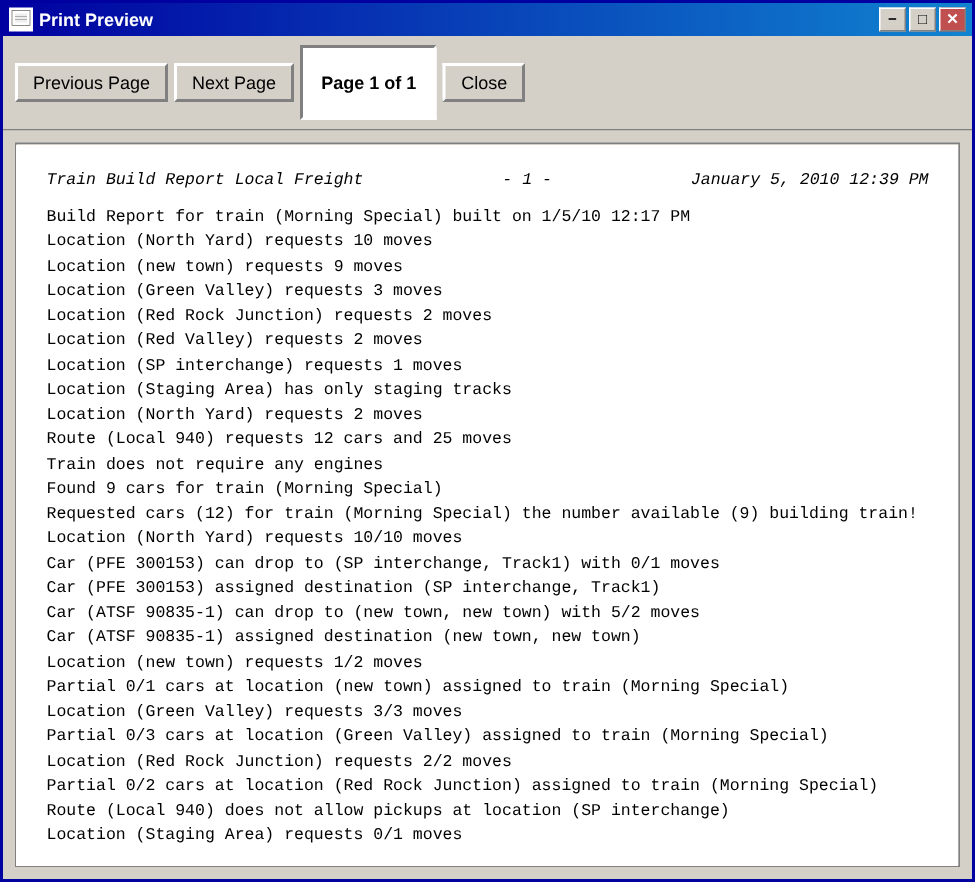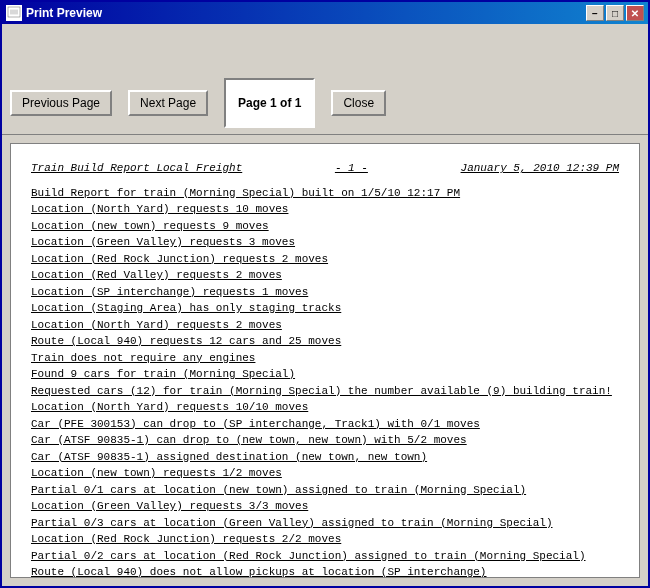--- a/index.html
+++ b/index.html
@@ -71,24 +71,23 @@
       color: #000;
       font-weight: bold;
     }
 
     
     .toolbar {
       background: #d4d0c8;
       padding: 6px 8px;
       display: flex;
       align-items: center;
-      gap: 16px;
+      gap: 4px;
       border-bottom: 1px solid #808080;
       flex-shrink: 0;
-      margin-top: 48px;
     }
 
     .toolbar-btn {
       padding: 4px 10px;
       background: #d4d0c8;
       border: 2px solid;
       border-color: #ffffff #808080 #808080 #ffffff;
       font-size: 12px;
       cursor: pointer;
       font-family: Arial, sans-serif;
@@ -115,21 +114,20 @@
 
     .page-content {
       flex: 1;
       background: #ffffff;
       border: 1px solid #808080;
       overflow-y: scroll;
       padding: 16px 20px;
       font-family: 'Courier New', Courier, monospace;
       font-size: 11px;
       line-height: 1.5;
-      text-decoration: underline;
     }
 
     .page-header {
       display: flex;
       justify-content: space-between;
       margin-bottom: 8px;
       font-style: italic;
       font-size: 11px;
     }
 
@@ -215,20 +213,21 @@
           <div class="report-line">Location (Red Valley) requests 2 moves</div>
           <div class="report-line">Location (SP interchange) requests 1 moves</div>
           <div class="report-line">Location (Staging Area) has only staging tracks</div>
           <div class="report-line">Location (North Yard) requests 2 moves</div>
           <div class="report-line">Route (Local 940) requests 12 cars and 25 moves</div>
           <div class="report-line">Train does not require any engines</div>
           <div class="report-line">Found 9 cars for train (Morning Special)</div>
           <div class="report-line">Requested cars (12) for train (Morning Special) the number available (9) building train!</div>
           <div class="report-line">Location (North Yard) requests 10/10 moves</div>
           <div class="report-line">Car (PFE 300153) can drop to (SP interchange, Track1) with 0/1 moves</div>
+          <div class="report-line">Car (PFE 300153) assigned destination (SP interchange, Track1)</div>
           <div class="report-line">Car (ATSF 90835-1) can drop to (new town, new town) with 5/2 moves</div>
           <div class="report-line">Car (ATSF 90835-1) assigned destination (new town, new town)</div>
           <div class="report-line">Location (new town) requests 1/2 moves</div>
           <div class="report-line">Partial 0/1 cars at location (new town) assigned to train (Morning Special)</div>
           <div class="report-line">Location (Green Valley) requests 3/3 moves</div>
           <div class="report-line">Partial 0/3 cars at location (Green Valley) assigned to train (Morning Special)</div>
           <div class="report-line">Location (Red Rock Junction) requests 2/2 moves</div>
           <div class="report-line">Partial 0/2 cars at location (Red Rock Junction) assigned to train (Morning Special)</div>
           <div class="report-line">Route (Local 940) does not allow pickups at location (SP interchange)</div>
           <div class="report-line">Location (Staging Area) requests 0/1 moves</div>

